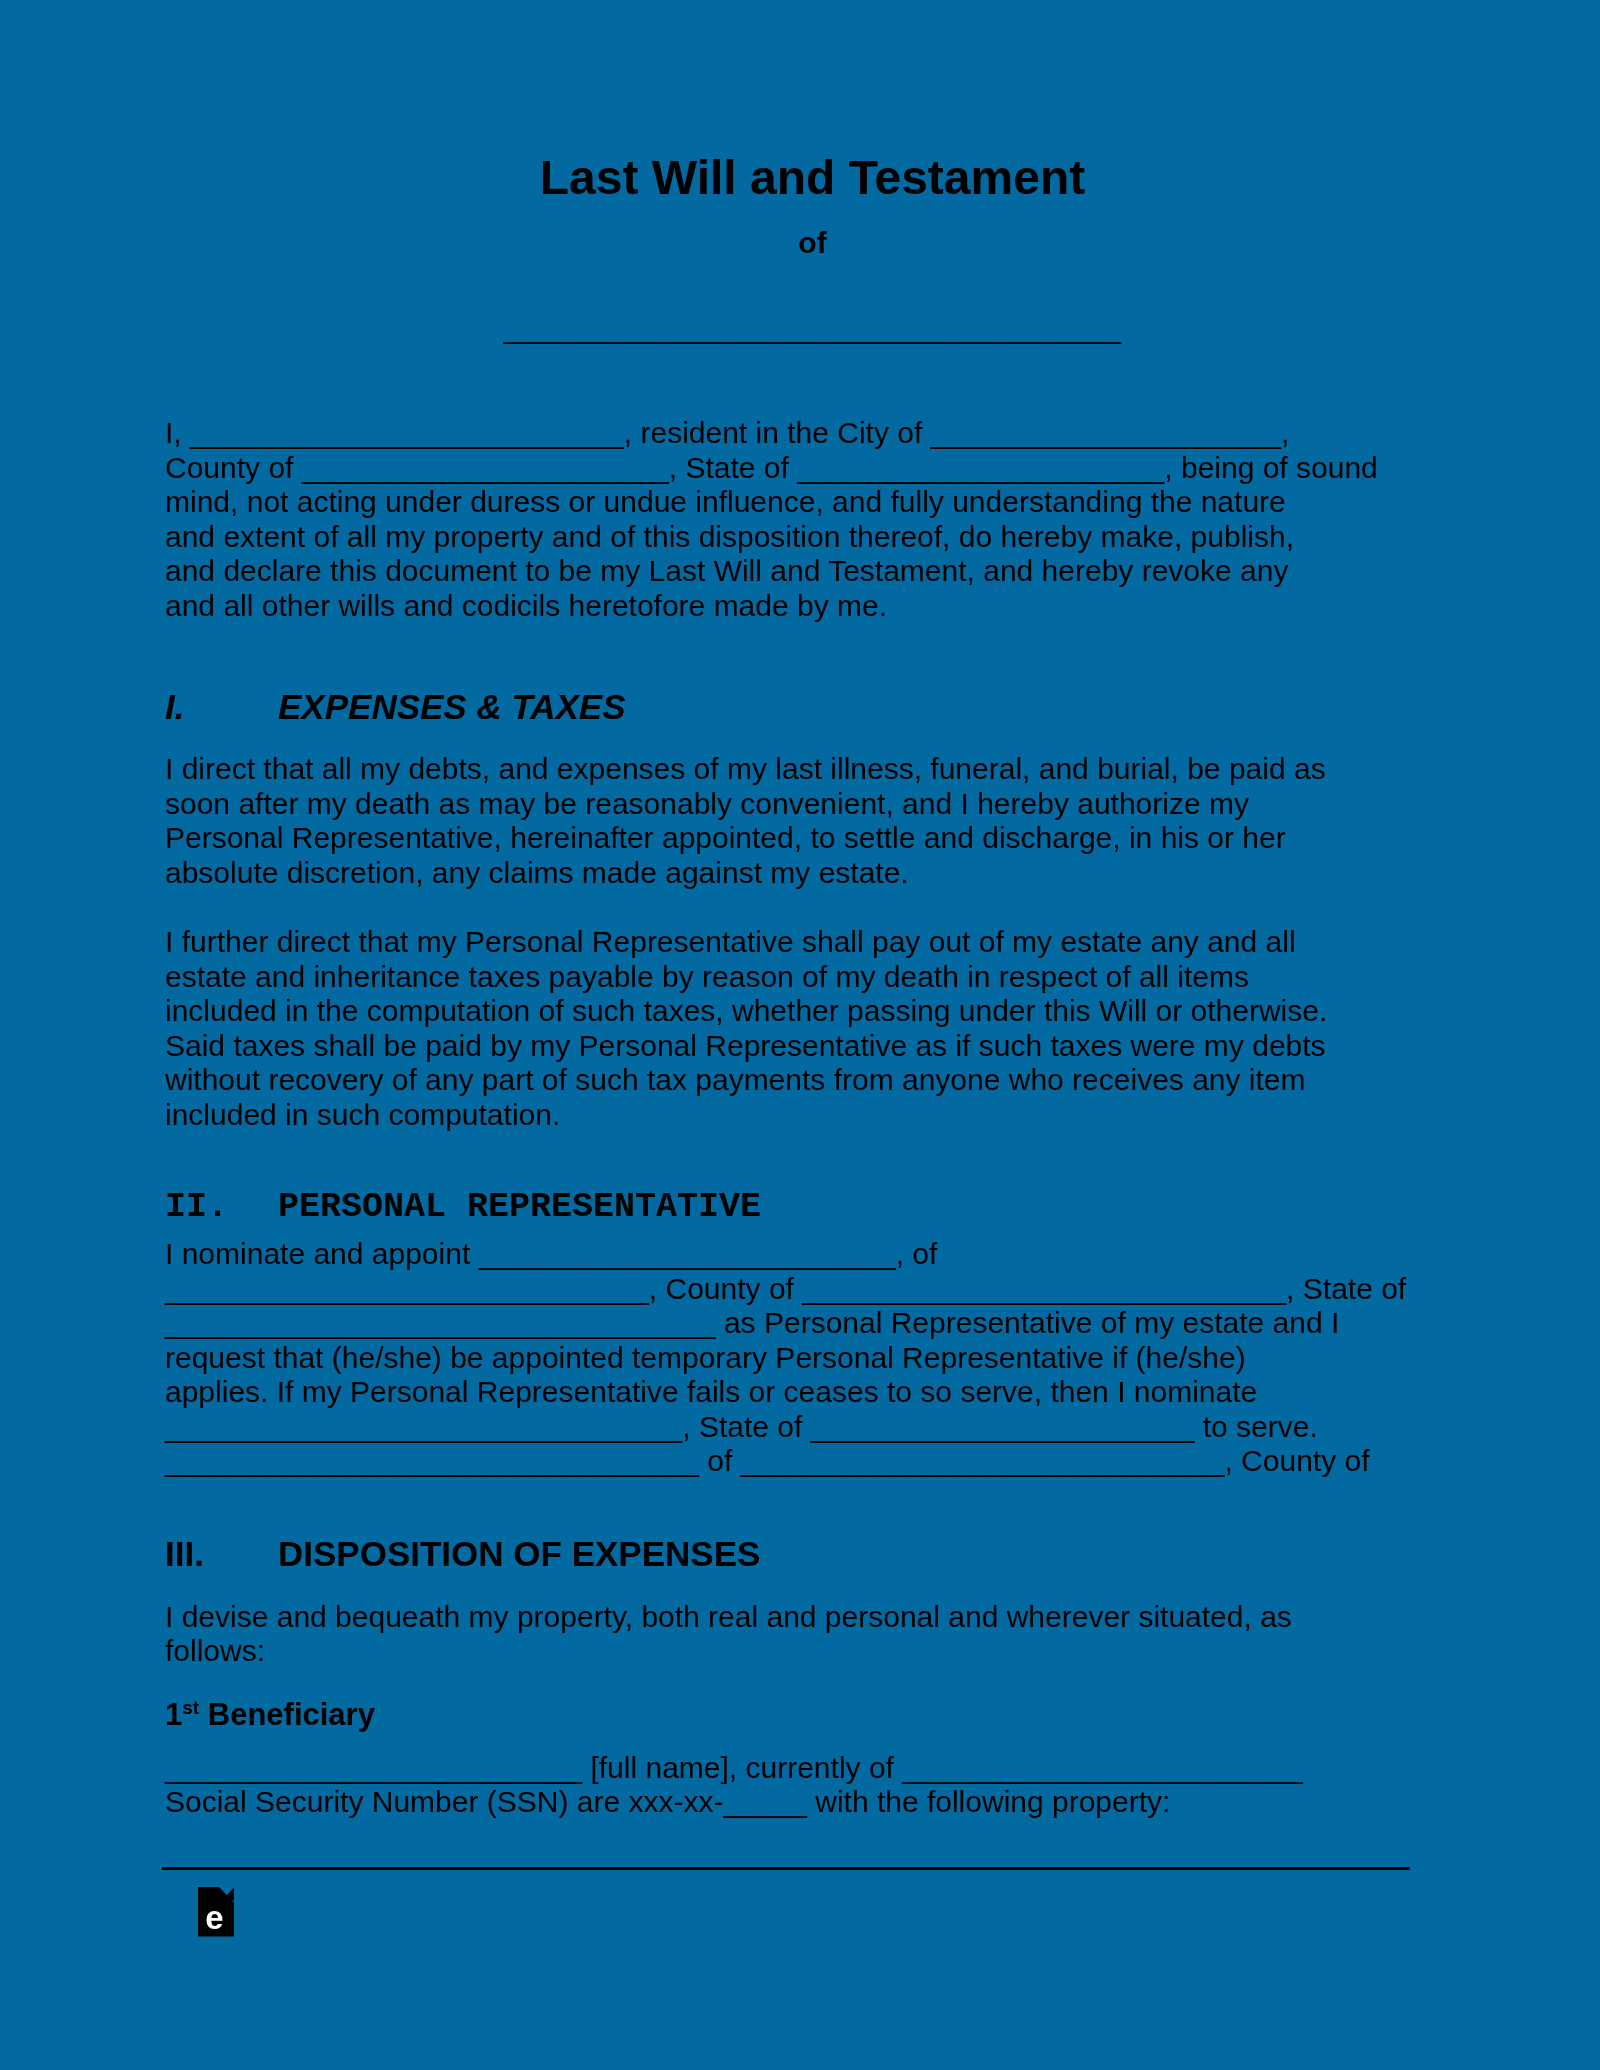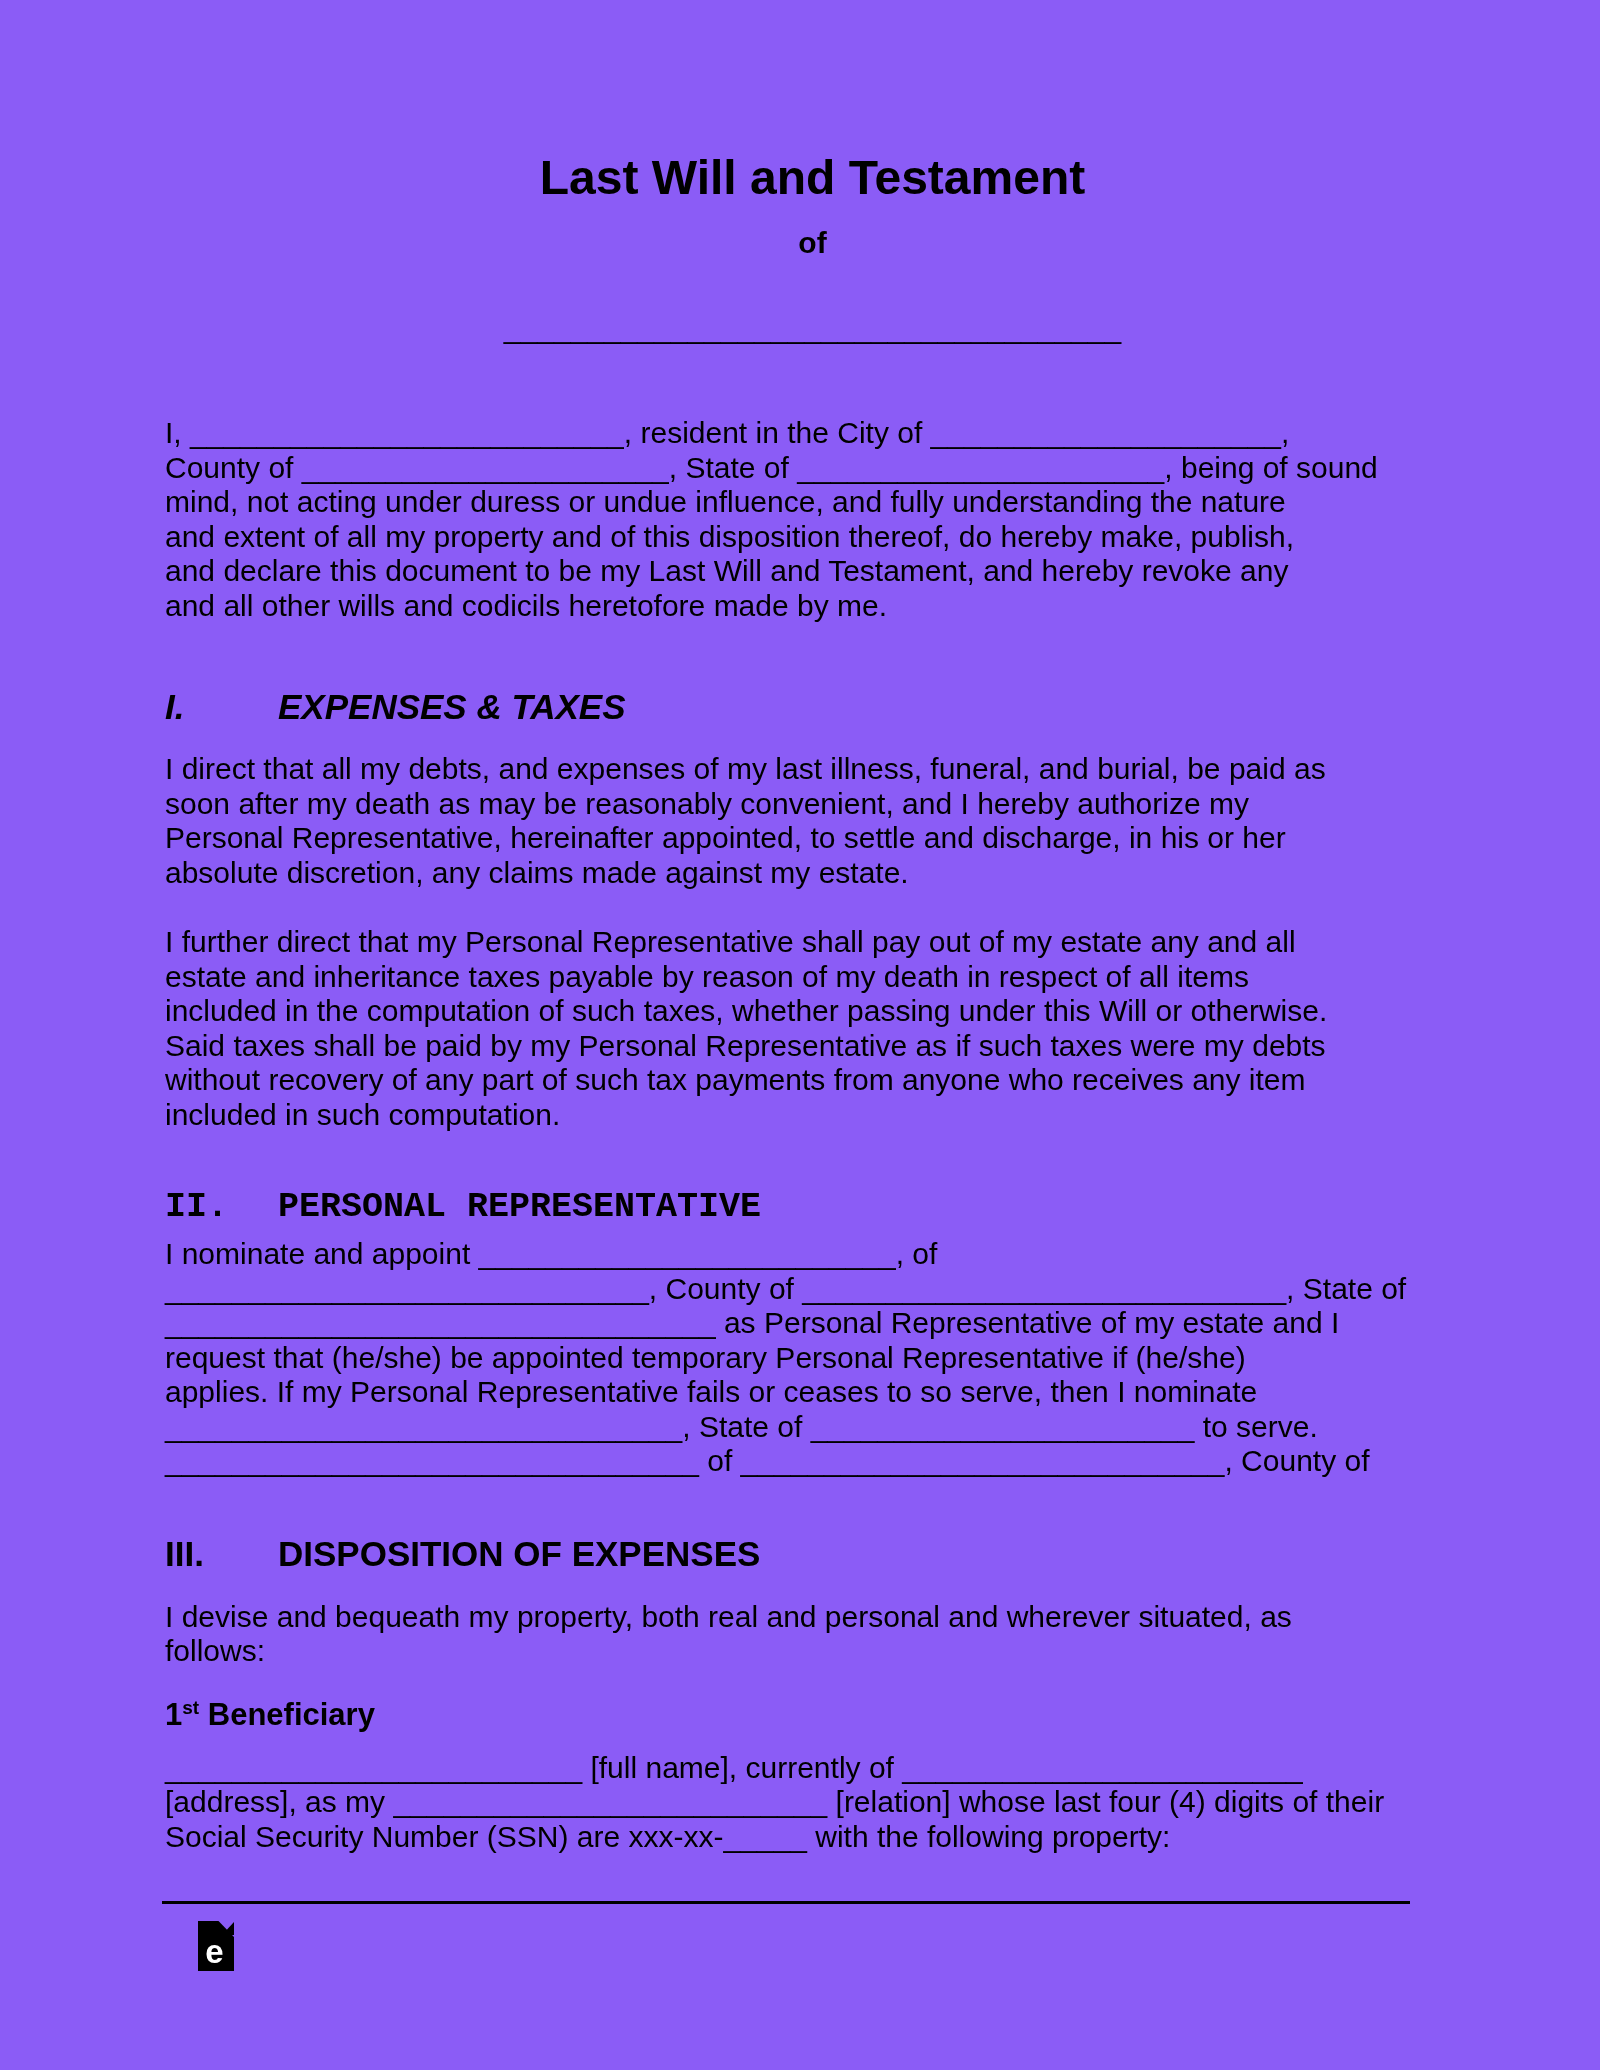--- a/index.html
+++ b/index.html
@@ -1,19 +1,19 @@
 <!DOCTYPE html>
 <html><head>
 <meta charset="utf-8">
 <style>
   html,body { margin:0; padding:0; background:#ffffff; }
   .page {
     position:relative;
     width:1600px; height:2070px;
-    background:#8b5cf6;
+    background:#0369a1;
     color:#000000;
     font-family:"Liberation Sans", sans-serif;
     font-size:30px;
     line-height:34.5px;
     overflow:hidden;
   }
   .content { padding:150px 140px 0 165px; }
   .doc-title {
     text-align:center;
     font-size:48px;
@@ -147,21 +147,20 @@
 
     <div class="para p3">
       <div class="line">I devise and bequeath my property, both real and personal and wherever situated, as</div>
       <div class="line">follows:</div>
     </div>
 
     <div class="benef-heading"><span>1</span><sup>st</sup><span> Beneficiary</span></div>
 
     <div class="para benef-para">
       <div class="line">_________________________ [full name], currently of ________________________</div>
-      <div class="line">[address], as my __________________________ [relation] whose last four (4) digits of their</div>
       <div class="line">Social Security Number (SSN) are xxx-xx-_____ with the following property:</div>
     </div>
 
     <div class="footer-rule"></div>
 
     <div class="logo">
       <div class="logo-page"></div>
       <div class="logo-fold"></div>
       <div class="logo-letter">e</div>
     </div>

